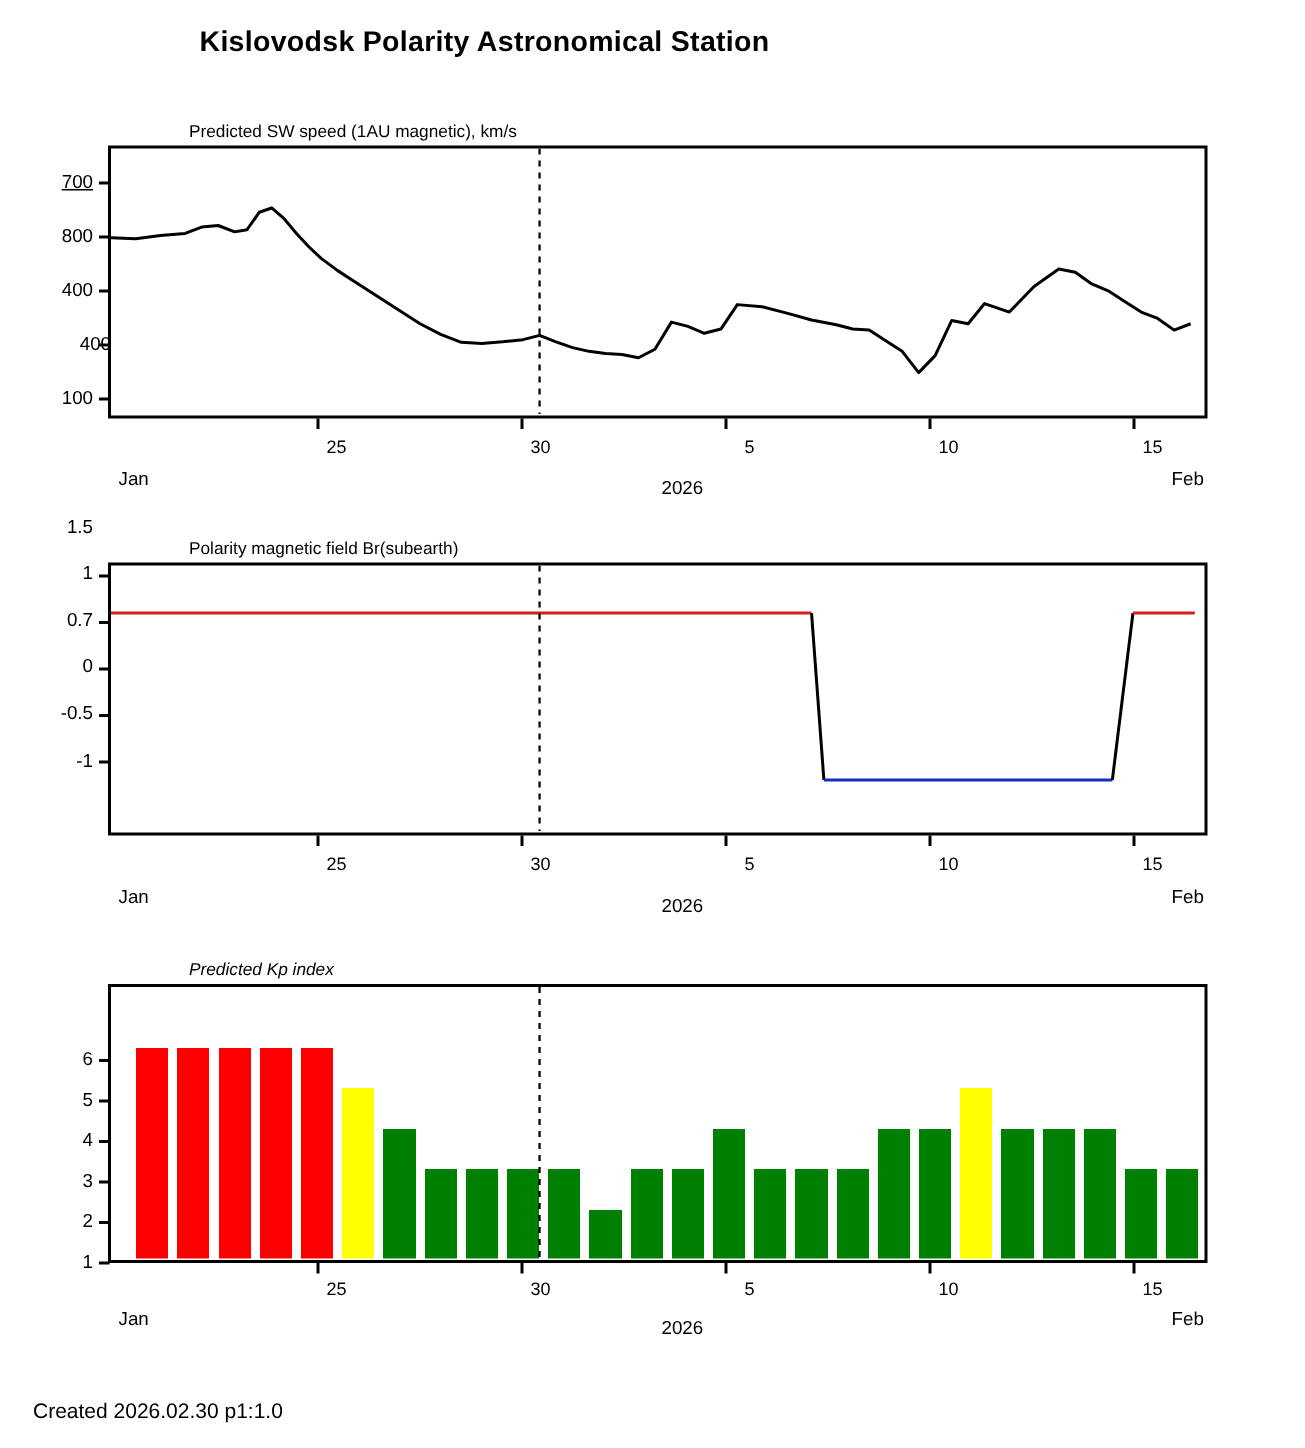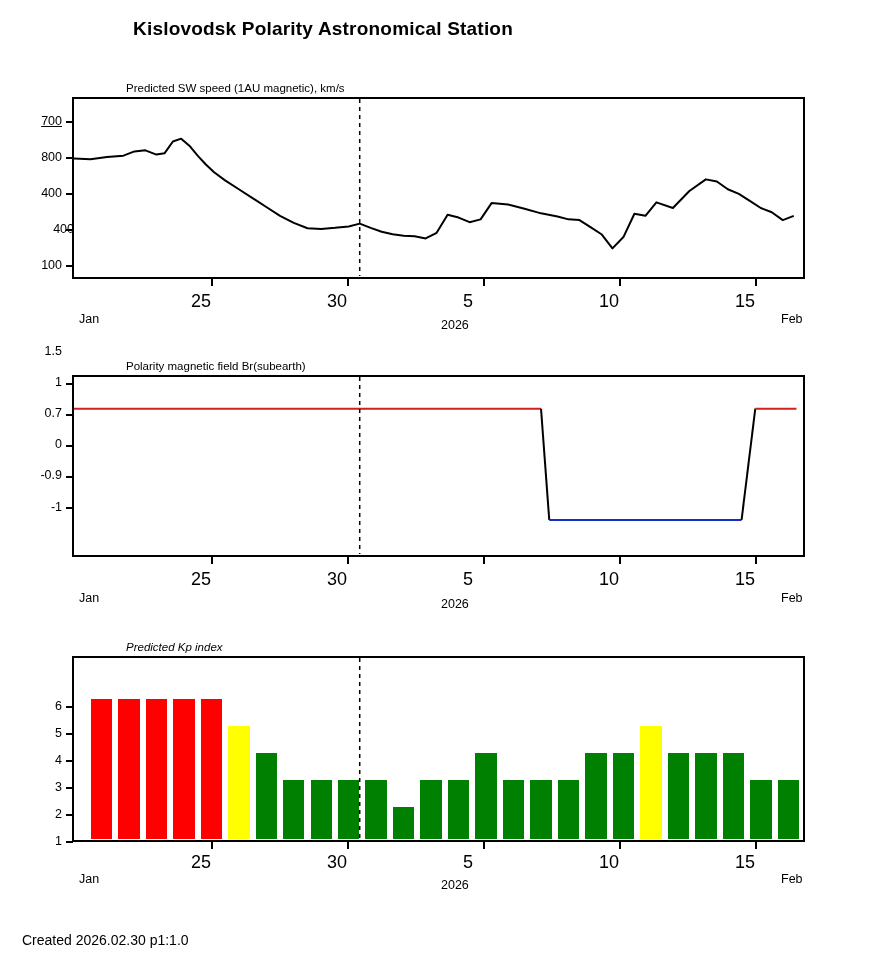--- a/index.html
+++ b/index.html
@@ -50,22 +50,22 @@
     background: #000;
     height: 2px;
   }
   .xtick-mark {
     position: absolute;
     background: #000;
     width: 2px;
   }
   .xtick-label {
     position: absolute;
-    font-size: 18px;
-    text-align: left;
+    font-size: 12px;
+    text-align: right;
     white-space: nowrap;
   }
   .axis-sub {
     position: absolute;
     font-size: 12.5px;
     white-space: nowrap;
   }
   .year-label {
     position: absolute;
     font-size: 12.5px;
@@ -135,21 +135,21 @@
           <polyline fill="none" stroke="#000000" stroke-width="2" points="467.02,31.71 475.26,142.98"></polyline>
           <polyline fill="none" stroke="#1030c0" stroke-width="2" points="475.26,142.98 667.56,142.98"></polyline>
           <polyline fill="none" stroke="#000000" stroke-width="2" points="667.56,142.98 681.30,31.71"></polyline>
           <polyline fill="none" stroke="#d02020" stroke-width="2" points="681.30,31.71 722.51,31.71"></polyline>
         </g>
       <line id="pol-marker" x1="285.70566037735847" y1="0" x2="285.70566037735847" y2="177" stroke="#000" stroke-width="1.5" stroke-dasharray="4,4"></line>
     </svg>
   </div>
 
   <div class="ytick" style="left:14px; top:500px; width:48px;">-1</div>
-  <div class="ytick" style="left:14px; top:468px; width:48px;">-0.9</div>
+  <div class="ytick" style="left:14px; top:468px; width:48px;">-0.5</div>
   <div class="ytick" style="left:14px; top:437px; width:48px;">0</div>
   <div class="ytick" style="left:14px; top:406px; width:48px;">0.7</div>
   <div class="ytick" style="left:14px; top:375px; width:48px;">1</div>
   <div class="ytick" style="left:14px; top:344px; width:48px;">1.5</div>
 
   <div class="ytick-mark" style="left:66px; top:507px; width:7px;"></div>
   <div class="ytick-mark" style="left:66px; top:476px; width:7px;"></div>
   <div class="ytick-mark" style="left:66px; top:445px; width:7px;"></div>
   <div class="ytick-mark" style="left:66px; top:414px; width:7px;"></div>
   <div class="ytick-mark" style="left:66px; top:383px; width:7px;"></div>

